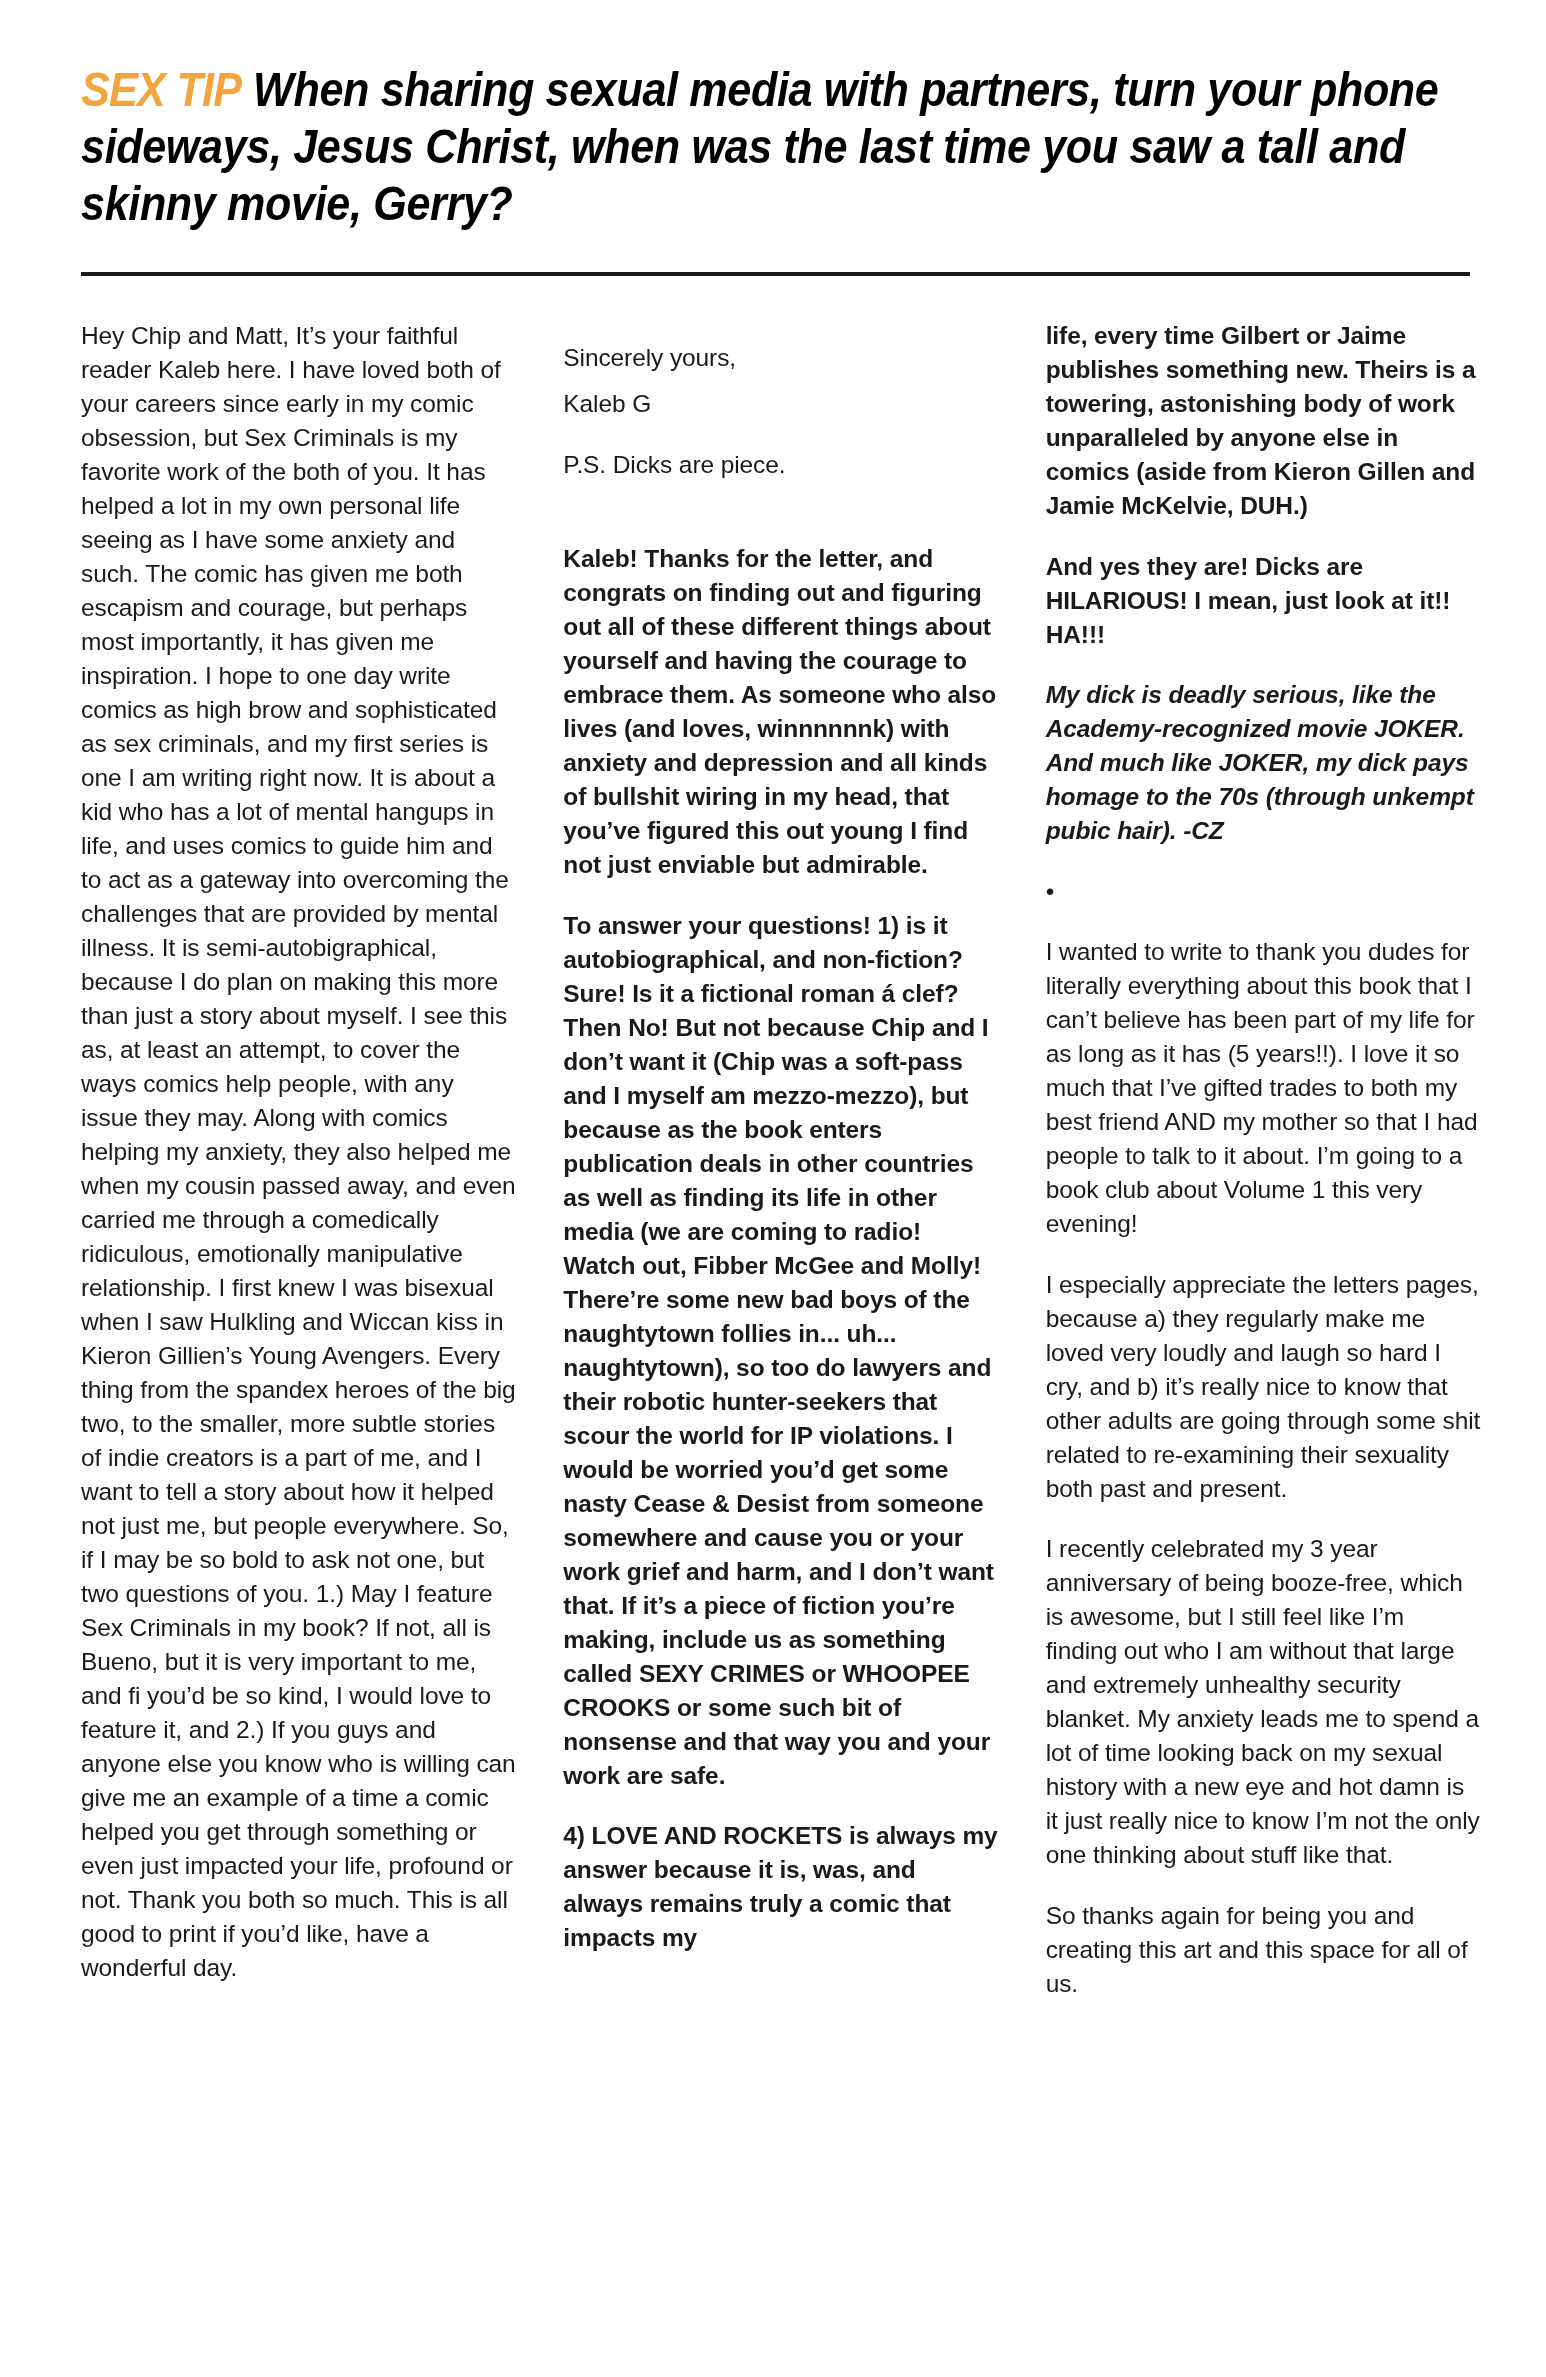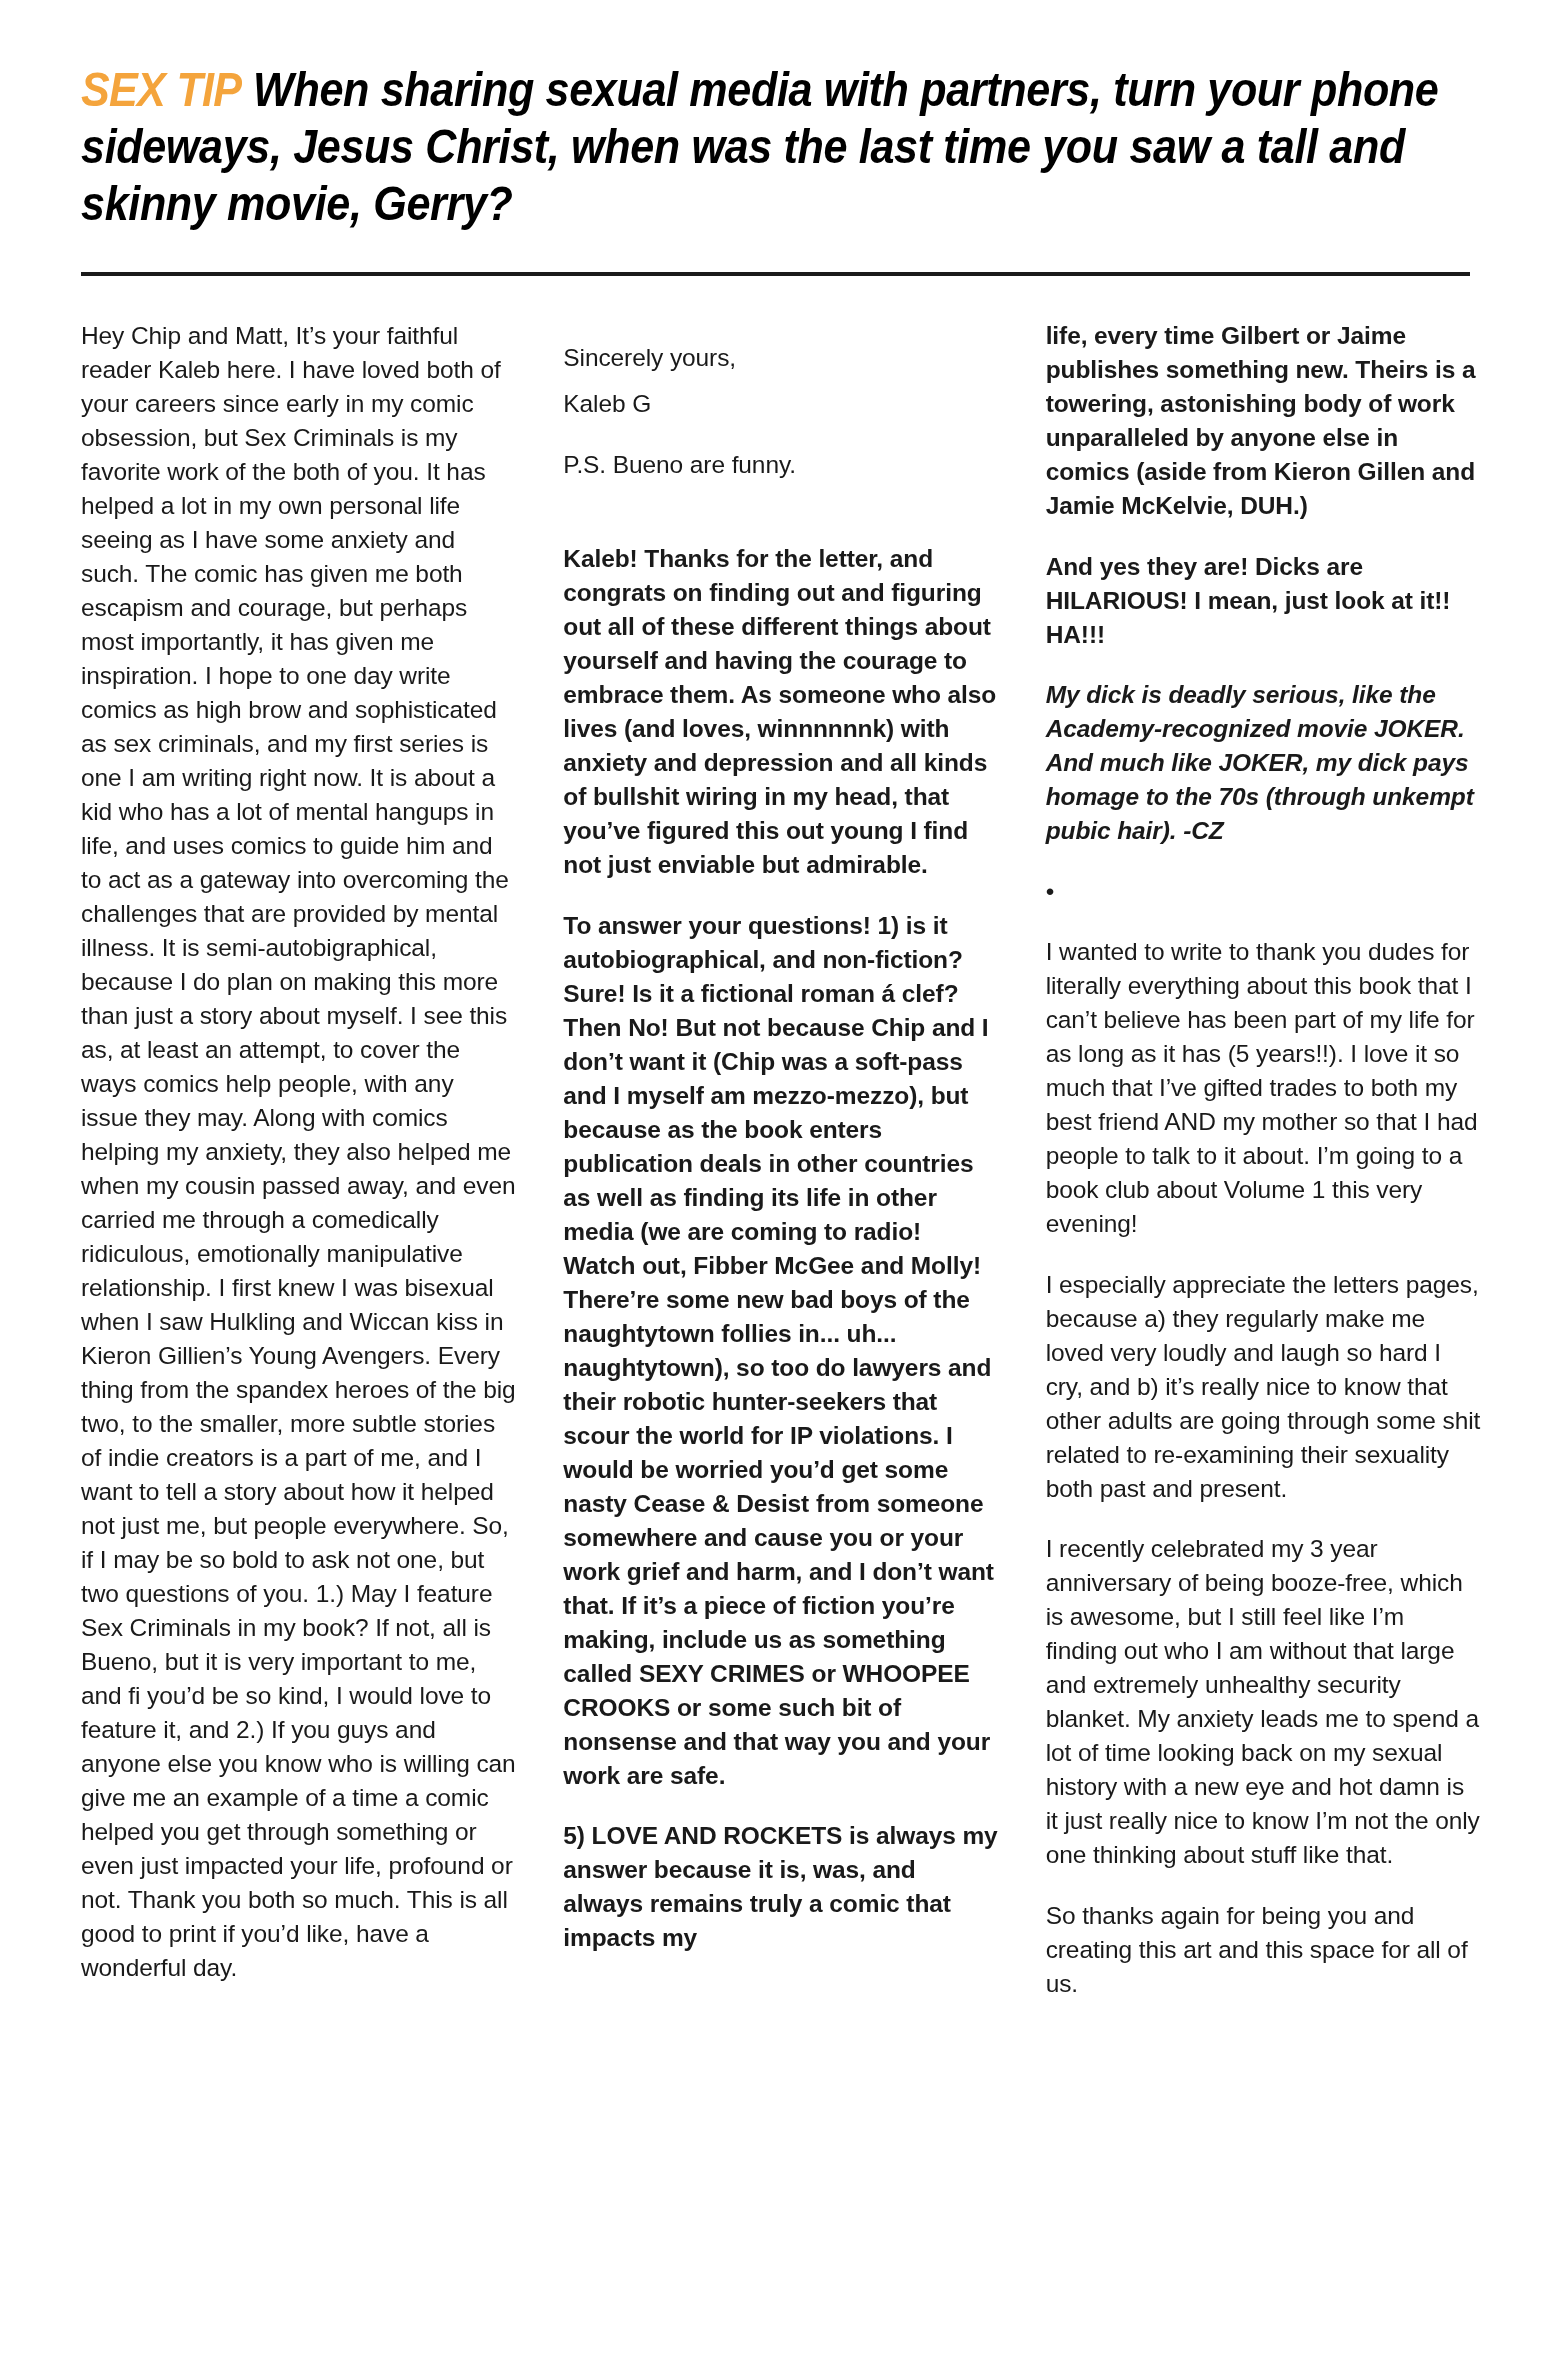--- a/index.html
+++ b/index.html
@@ -115,25 +115,25 @@
 
   <div class="columns">
 
     <div class="col col-1">
       <p class="para">Hey Chip and Matt, It’s your faithful reader Kaleb here. I have loved both of your careers since early in my comic obsession, but Sex Criminals is my favorite work of the both of you. It has helped a lot in my own personal life seeing as I have some anxiety and such. The comic has given me both escapism and courage, but perhaps most importantly, it has given me inspiration. I hope to one day write comics as high brow and sophisticated as sex criminals, and my first series is one I am writing right now. It is about a kid who has a lot of mental hangups in life, and uses comics to guide him and to act as a gateway into overcoming the challenges that are provided by mental illness. It is semi-autobigraphical, because I do plan on making this more than just a story about myself. I see this as, at least an attempt, to cover the ways comics help people, with any issue they may. Along with comics helping my anxiety, they also helped me when my cousin passed away, and even carried me through a comedically ridiculous, emotionally manipulative relationship. I first knew I was bisexual when I saw Hulkling and Wiccan kiss in Kieron Gillien’s Young Avengers. Every thing from the spandex heroes of the big two, to the smaller, more subtle stories of indie creators is a part of me, and I want to tell a story about how it helped not just me, but people everywhere. So, if I may be so bold to ask not one, but two questions of you. 1.) May I feature Sex Criminals in my book? If not, all is Bueno, but it is very important to me, and fi you’d be so kind, I would love to feature it, and 2.) If you guys and anyone else you know who is willing can give me an example of a time a comic helped you get through something or even just impacted your life, profound or not. Thank you both so much.  This is all good to print if you’d like, have a wonderful day.</p>
     </div>
 
     <div class="col col-2">
       <p class="para tight">Sincerely yours,</p>
       <p class="para">Kaleb G</p>
-      <p class="para">P.S. Bueno are funny.</p>
+      <p class="para">P.S. Dicks are piece.</p>
       <div class="spacer-line"></div>
       <p class="para bold">Kaleb! Thanks for the letter, and congrats on finding out and figuring out all of these different things about yourself and having the courage to embrace them. As someone who also lives (and loves, winnnnnnk) with anxiety and depression and all kinds of bullshit wiring in my head, that you’ve figured this out young I find not just enviable but admirable.</p>
       <p class="para bold">To answer your questions! 1) is it autobiographical, and non-fiction? Sure! Is it a fictional roman á clef?  Then No! But not because Chip and I don’t want it (Chip was a soft-pass and I myself am mezzo-mezzo), but because as the book enters publication deals in other countries as well as finding its life in other media (we are coming to radio! Watch out, Fibber McGee and Molly! There’re some new bad boys of the naughtytown follies in... uh... naughtytown), so too do lawyers and their robotic hunter-seekers that scour the world for IP violations. I would be worried you’d get some nasty Cease &amp; Desist from someone somewhere and cause you or your work grief and harm, and I don’t want that. If it’s a piece of fiction you’re making, include us as something called SEXY CRIMES or WHOOPEE CROOKS or some such bit of nonsense and that way you and your work are safe.</p>
-      <p class="para bold">5) LOVE AND ROCKETS is always my answer because it is, was, and always remains truly a comic that impacts my</p>
+      <p class="para bold">4) LOVE AND ROCKETS is always my answer because it is, was, and always remains truly a comic that impacts my</p>
     </div>
 
     <div class="col col-3">
       <p class="para bold">life, every time Gilbert or Jaime publishes something new. Theirs is a towering, astonishing body of work unparalleled by anyone else in comics (aside from Kieron Gillen and Jamie McKelvie, DUH.)</p>
       <p class="para bold">And yes they are! Dicks are HILARIOUS! I mean, just look at it!! HA!!!</p>
       <p class="para bolditalic">My dick is deadly serious, like the Academy-recognized movie JOKER. And much like JOKER, my dick pays homage to the 70s (through unkempt pubic hair). -CZ</p>
       <p class="bullet-sep">•</p>
       <p class="para">I wanted to write to thank you dudes for literally everything about this book that I can’t believe has been part of my life for as long as it has (5 years!!). I love it so much that I’ve gifted trades to both my best friend AND my mother so that I had people to talk to it about. I’m going to a book club about Volume 1 this very evening!</p>
       <p class="para">I especially appreciate the letters pages, because a) they regularly make me loved very loudly and laugh so hard I cry, and b) it’s really nice to know that other adults are going through some shit related to re-examining their sexuality both past and present.</p>
       <p class="para">I recently celebrated my 3 year anniversary of being booze-free, which is awesome, but I still feel like I’m finding out who I am without that large and extremely unhealthy security blanket. My anxiety leads me to spend a lot of time looking back on my sexual history with a new eye and hot damn is it just really nice to know I’m not the only one thinking about stuff like that.</p>

